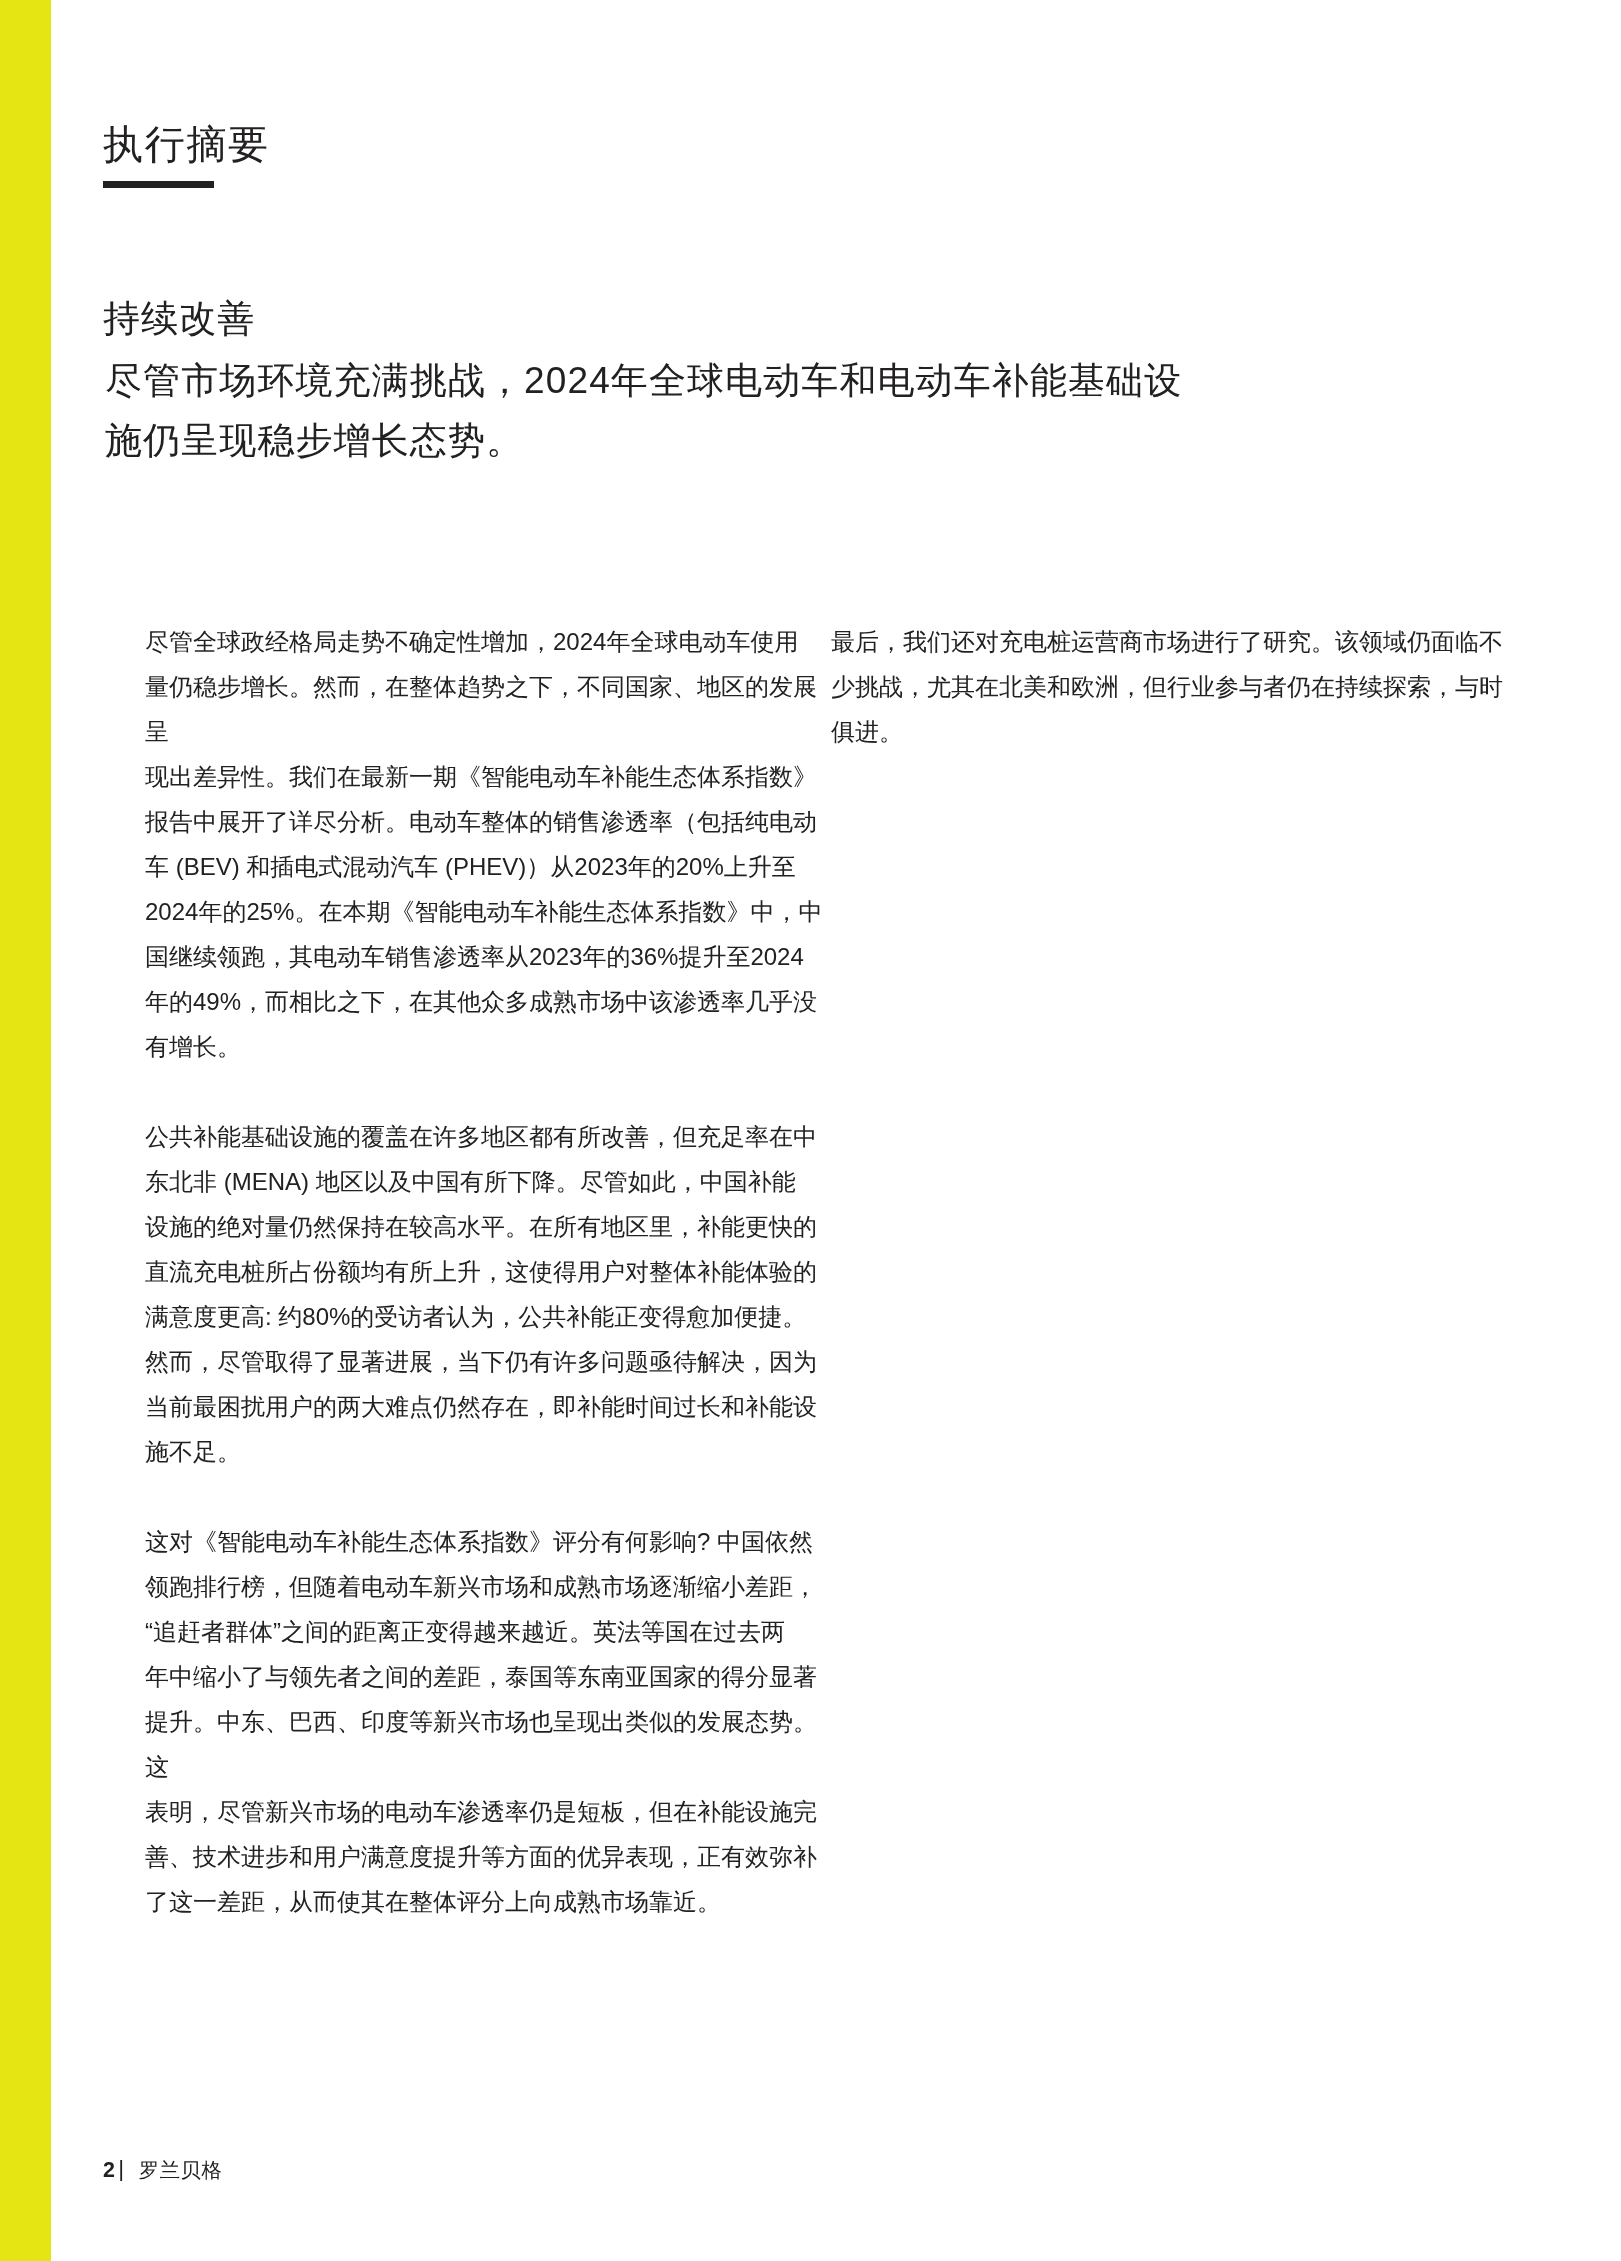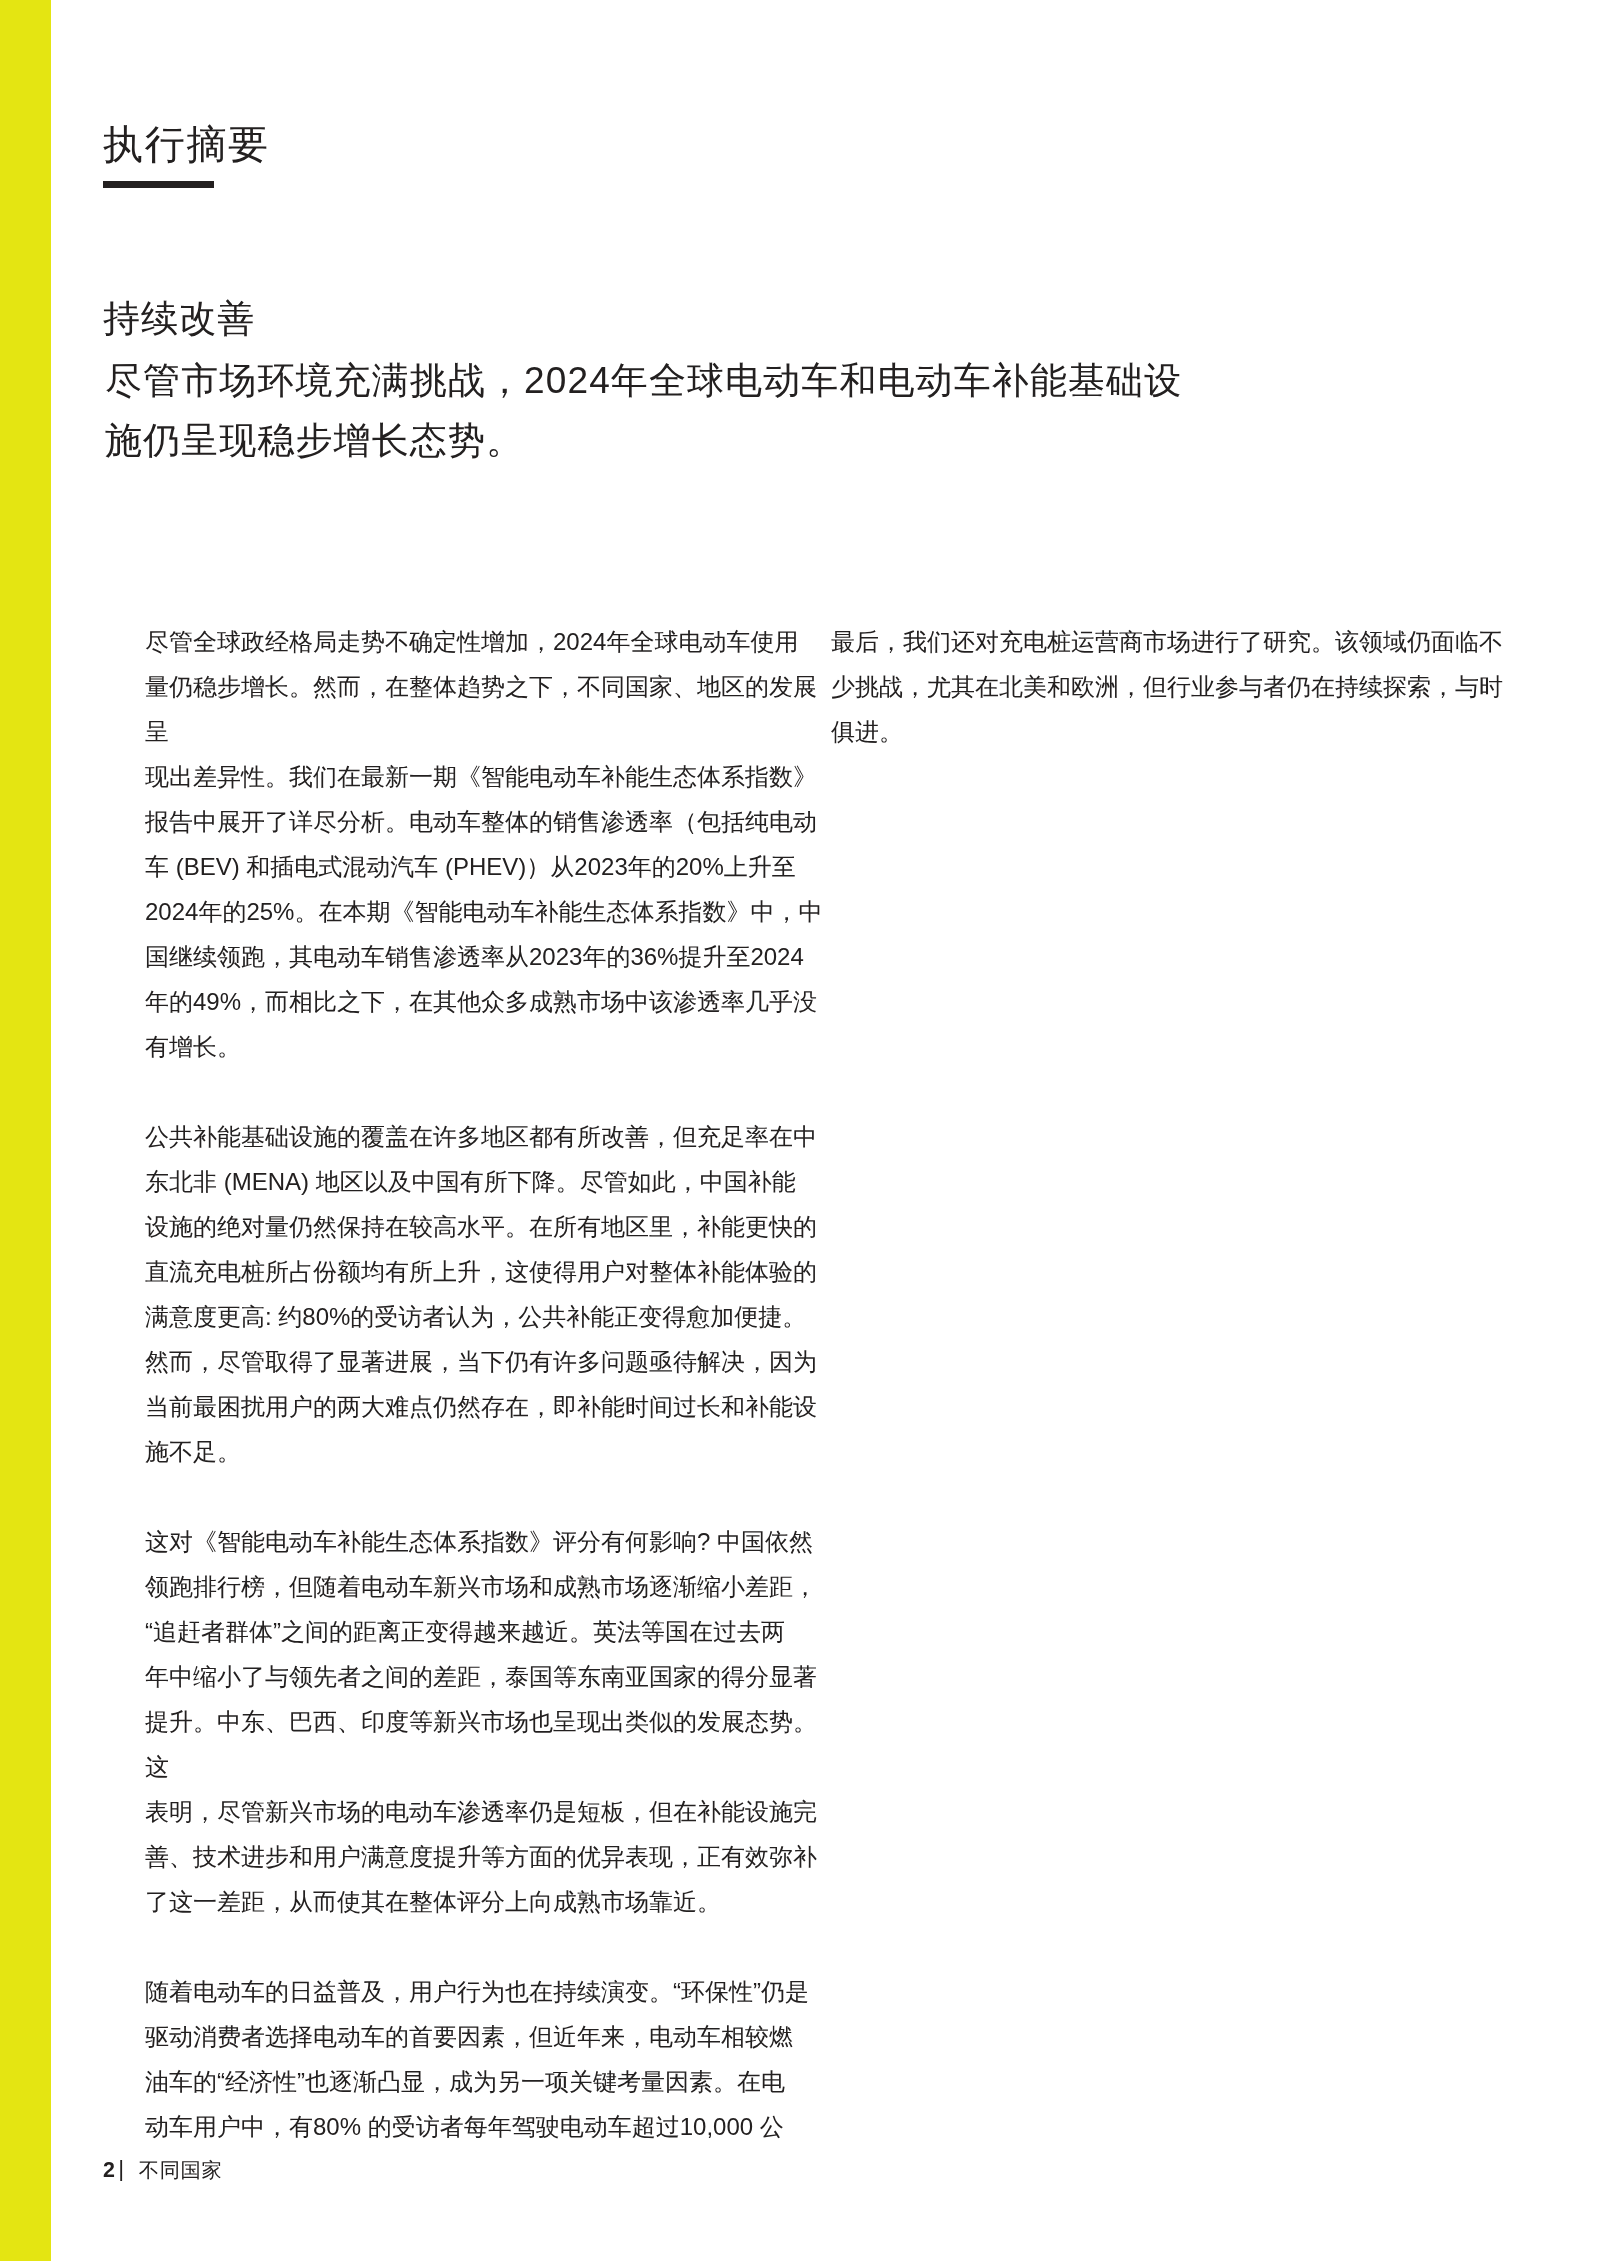--- a/index.html
+++ b/index.html
@@ -124,32 +124,28 @@
 当前最困扰用户的两大难点仍然存在，即补能时间过长和补能设
 施不足。</p>
     <p>这对《智能电动车补能生态体系指数》评分有何影响? 中国依然
 领跑排行榜，但随着电动车新兴市场和成熟市场逐渐缩小差距，
 “追赶者群体”之间的距离正变得越来越近。英法等国在过去两
 年中缩小了与领先者之间的差距，泰国等东南亚国家的得分显著
 提升。中东、巴西、印度等新兴市场也呈现出类似的发展态势。这
 表明，尽管新兴市场的电动车渗透率仍是短板，但在补能设施完
 善、技术进步和用户满意度提升等方面的优异表现，正有效弥补
 了这一差距，从而使其在整体评分上向成熟市场靠近。</p>
-    <p>随着电动车的日益普及，用户行为也在持续演变。“环保性”仍是
-驱动消费者选择电动车的首要因素，但近年来，电动车相较燃
-油车的“经济性”也逐渐凸显，成为另一项关键考量因素。在电
-动车用户中，有80% 的受访者每年驾驶电动车超过10,000 公</p>
   </div>
 
   <div class="body-col right">
     <p>最后，我们还对充电桩运营商市场进行了研究。该领域仍面临不
 少挑战，尤其在北美和欧洲，但行业参与者仍在持续探索，与时
 俱进。</p>
   </div>
 
   <div class="footer">
     <span class="page-num">2</span>
     <span class="sep">|</span>
-    <span class="brand">不同国家</span>
+    <span class="brand">罗兰贝格</span>
   </div>
 
 </div>
 
 
 </body></html>

